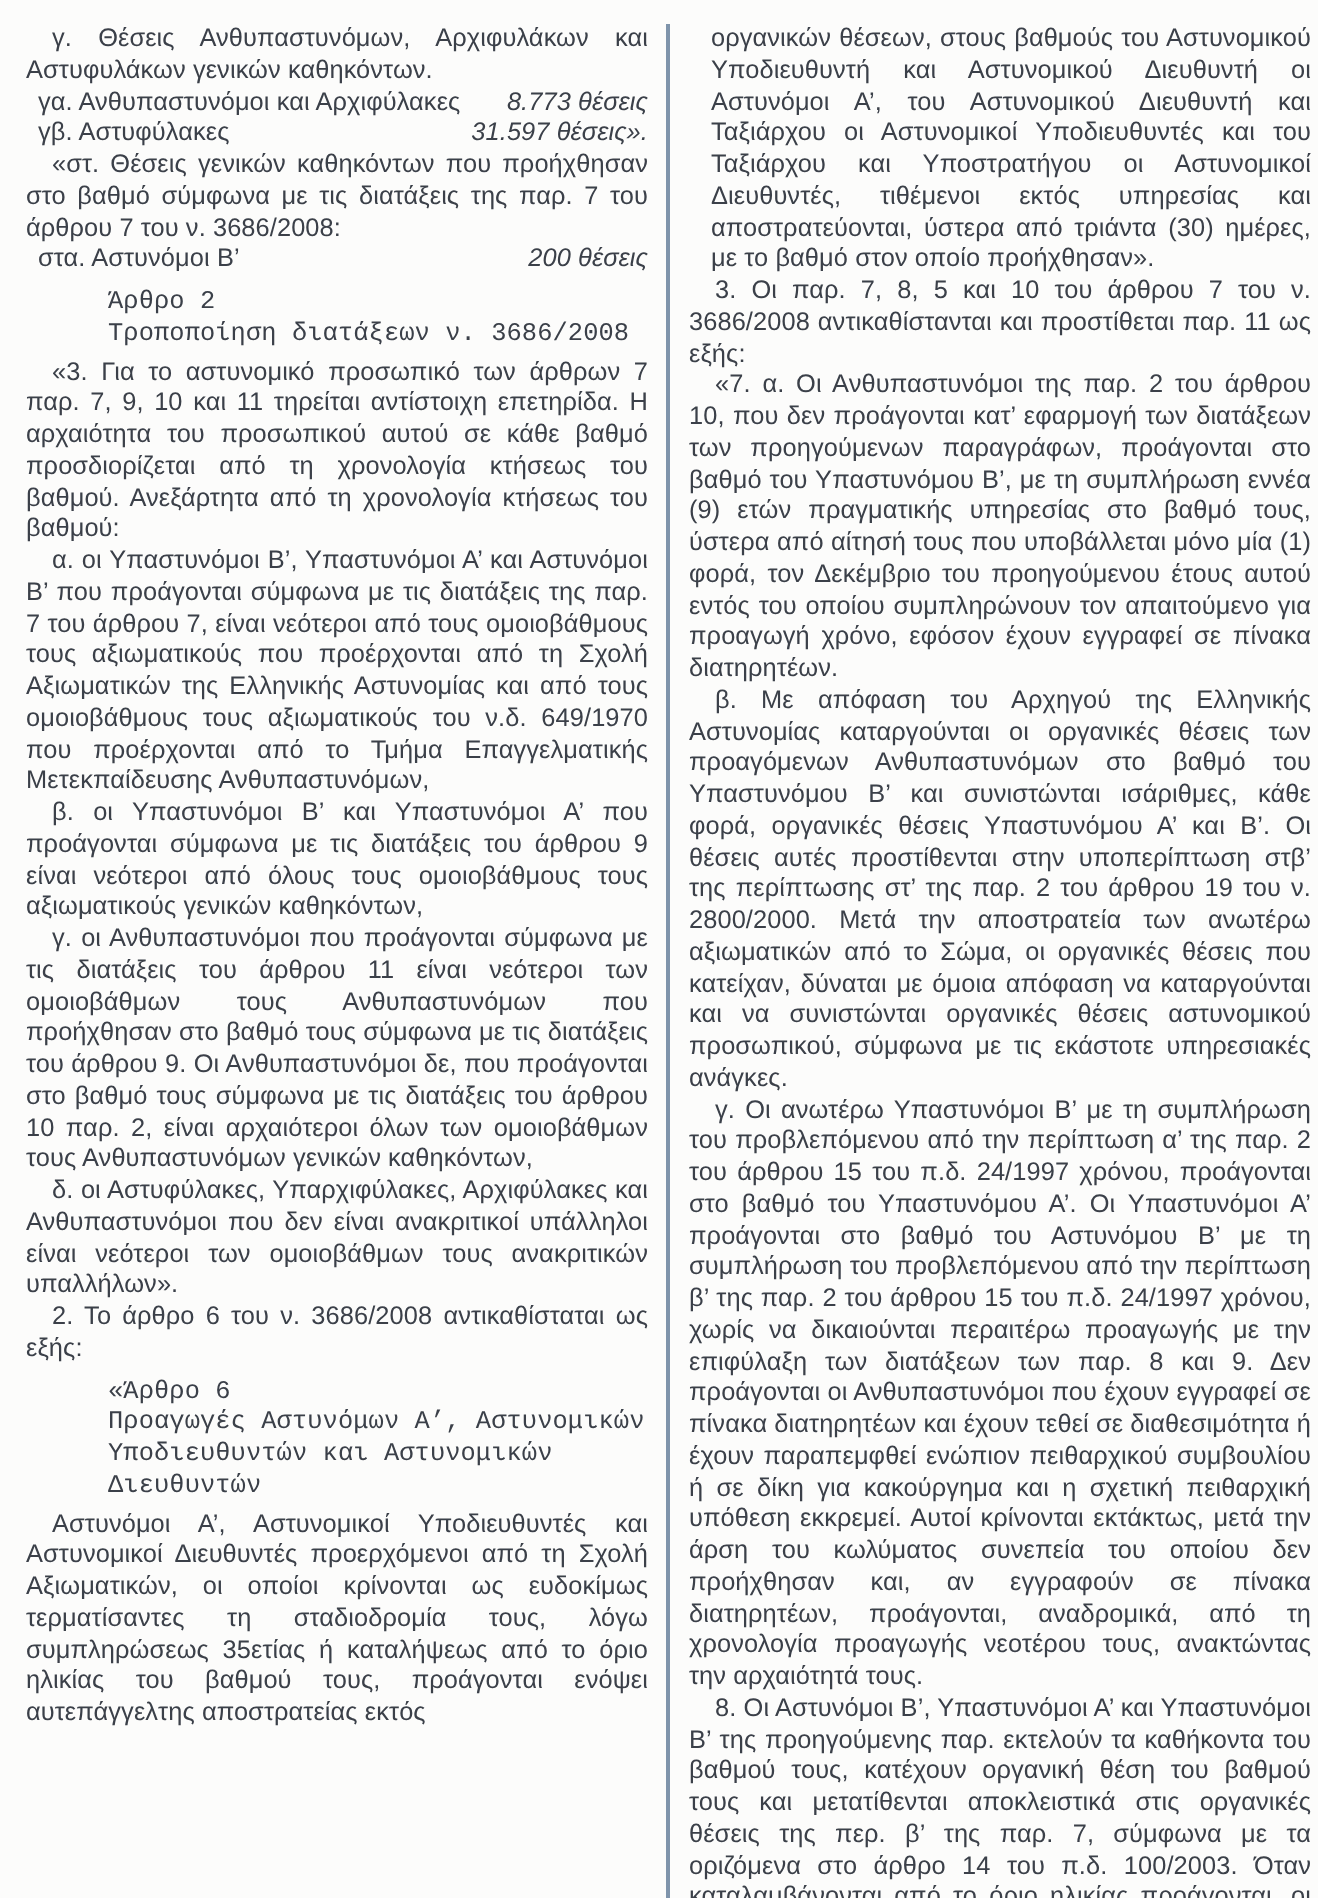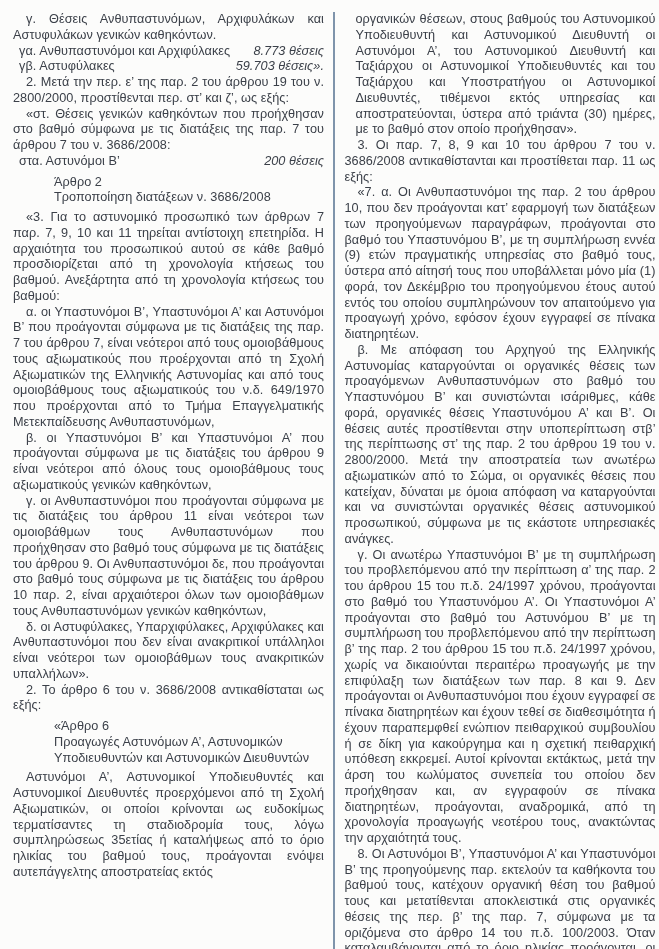--- a/index.html
+++ b/index.html
@@ -41,37 +41,36 @@
     align-items: flex-end;
     padding-left: 6px;
     text-align: left;
   }
   .alloc-row .alloc-value { white-space: nowrap; padding-left: 8px; font-style: italic; }
   .heading-block {
     padding-left: 41px;
     margin: 5px 0 4px 0;
     text-align: left;
   }
-  .heading-line { margin: 0; }
+  .heading-line { margin: 0; font-family: Liberation Mono, monospace; }
 </style>
 </head>
 <body style="background: rgb(252, 252, 251); color: rgb(59, 64, 73);">
 
 <div class="page">
   <div class="column" id="col-left">
       <p class="para">γ. Θέσεις Ανθυπαστυνόμων, Αρχιφυλάκων και Αστυφυλάκων γενικών καθηκόντων.</p>
       <div class="alloc-row">
         <span class="alloc-label">γα. Ανθυπαστυνόμοι και Αρχιφύλακες</span>
         <span class="alloc-value">8.773 θέσεις</span>
       </div>
       <div class="alloc-row">
         <span class="alloc-label">γβ. Αστυφύλακες</span>
-        <span class="alloc-value">59.703 θέσεις».</span>
+        <span class="alloc-value">31.597 θέσεις».</span>
       </div>
-      <p class="para">2. Μετά την περ. ε’ της παρ. 2 του άρθρου 19 του ν. 2800/2000, προστίθενται περ. στ’ και ζ’, ως εξής:</p>
       <p class="para">«στ. Θέσεις γενικών καθηκόντων που προήχθησαν στο βαθμό σύμφωνα με τις διατάξεις της παρ. 7 του άρθρου 7 του ν. 3686/2008:</p>
       <div class="alloc-row">
         <span class="alloc-label">στα. Αστυνόμοι Β’</span>
         <span class="alloc-value">200 θέσεις</span>
       </div>
       <div class="heading-block">
         <div class="heading-line">Άρθρο 2</div>
         <div class="heading-line">Τροποποίηση διατάξεων ν. 3686/2008</div>
       </div>
       <p class="para">«3. Για το αστυνομικό προσωπικό των άρθρων 7 παρ. 7, 9, 10 και 11 τηρείται αντίστοιχη επετηρίδα. Η αρχαιότητα του προσωπικού αυτού σε κάθε βαθμό προσδιορίζεται από τη χρονολογία κτήσεως του βαθμού. Ανεξάρτητα από τη χρονολογία κτήσεως του βαθμού:</p>
@@ -83,19 +82,19 @@
       <div class="heading-block">
         <div class="heading-line">«Άρθρο 6</div>
         <div class="heading-line">Προαγωγές Αστυνόμων Α’, Αστυνομικών</div>
         <div class="heading-line">Υποδιευθυντών και Αστυνομικών Διευθυντών</div>
       </div>
       <p class="para">Αστυνόμοι Α’, Αστυνομικοί Υποδιευθυντές και Αστυνομικοί Διευθυντές προερχόμενοι από τη Σχολή Αξιωματικών, οι οποίοι κρίνονται ως ευδοκίμως τερματίσαντες τη σταδιοδρομία τους, λόγω συμπληρώσεως 35ετίας ή καταλήψεως από το όριο ηλικίας του βαθμού τους, προάγονται ενόψει αυτεπάγγελτης αποστρατείας εκτός</p>
     </div>
   <div class="column-divider" style="background: rgb(127, 148, 171);"></div>
   <div class="column" id="col-right">
       <p class="para no-indent">οργανικών θέσεων, στους βαθμούς του Αστυνομικού Υποδιευθυντή και Αστυνομικού Διευθυντή οι Αστυνόμοι Α’, του Αστυνομικού Διευθυντή και Ταξιάρχου οι Αστυνομικοί Υποδιευθυντές και του Ταξιάρχου και Υποστρατήγου οι Αστυνομικοί Διευθυντές, τιθέμενοι εκτός υπηρεσίας και αποστρατεύονται, ύστερα από τριάντα (30) ημέρες, με το βαθμό στον οποίο προήχθησαν».</p>
-      <p class="para">3. Οι παρ. 7, 8, 9 και 10 του άρθρου 7 του ν. 3686/2008 αντικαθίστανται και προστίθεται παρ. 11 ως εξής:</p>
+      <p class="para">3. Οι παρ. 7, 8, 5 και 10 του άρθρου 7 του ν. 3686/2008 αντικαθίστανται και προστίθεται παρ. 11 ως εξής:</p>
       <p class="para">«7. α. Οι Ανθυπαστυνόμοι της παρ. 2 του άρθρου 10, που δεν προάγονται κατ’ εφαρμογή των διατάξεων των προηγούμενων παραγράφων, προάγονται στο βαθμό του Υπαστυνόμου Β’, με τη συμπλήρωση εννέα (9) ετών πραγματικής υπηρεσίας στο βαθμό τους, ύστερα από αίτησή τους που υποβάλλεται μόνο μία (1) φορά, τον Δεκέμβριο του προηγούμενου έτους αυτού εντός του οποίου συμπληρώνουν τον απαιτούμενο για προαγωγή χρόνο, εφόσον έχουν εγγραφεί σε πίνακα διατηρητέων.</p>
       <p class="para">β. Με απόφαση του Αρχηγού της Ελληνικής Αστυνομίας καταργούνται οι οργανικές θέσεις των προαγόμενων Ανθυπαστυνόμων στο βαθμό του Υπαστυνόμου Β’ και συνιστώνται ισάριθμες, κάθε φορά, οργανικές θέσεις Υπαστυνόμου Α’ και Β’. Οι θέσεις αυτές προστίθενται στην υποπερίπτωση στβ’ της περίπτωσης στ’ της παρ. 2 του άρθρου 19 του ν. 2800/2000. Μετά την αποστρατεία των ανωτέρω αξιωματικών από το Σώμα, οι οργανικές θέσεις που κατείχαν, δύναται με όμοια απόφαση να καταργούνται και να συνιστώνται οργανικές θέσεις αστυνομικού προσωπικού, σύμφωνα με τις εκάστοτε υπηρεσιακές ανάγκες.</p>
       <p class="para">γ. Οι ανωτέρω Υπαστυνόμοι Β’ με τη συμπλήρωση του προβλεπόμενου από την περίπτωση α’ της παρ. 2 του άρθρου 15 του π.δ. 24/1997 χρόνου, προάγονται στο βαθμό του Υπαστυνόμου Α’. Οι Υπαστυνόμοι Α’ προάγονται στο βαθμό του Αστυνόμου Β’ με τη συμπλήρωση του προβλεπόμενου από την περίπτωση β’ της παρ. 2 του άρθρου 15 του π.δ. 24/1997 χρόνου, χωρίς να δικαιούνται περαιτέρω προαγωγής με την επιφύλαξη των διατάξεων των παρ. 8 και 9. Δεν προάγονται οι Ανθυπαστυνόμοι που έχουν εγγραφεί σε πίνακα διατηρητέων και έχουν τεθεί σε διαθεσιμότητα ή έχουν παραπεμφθεί ενώπιον πειθαρχικού συμβουλίου ή σε δίκη για κακούργημα και η σχετική πειθαρχική υπόθεση εκκρεμεί. Αυτοί κρίνονται εκτάκτως, μετά την άρση του κωλύματος συνεπεία του οποίου δεν προήχθησαν και, αν εγγραφούν σε πίνακα διατηρητέων, προάγονται, αναδρομικά, από τη χρονολογία προαγωγής νεοτέρου τους, ανακτώντας την αρχαιότητά τους.</p>
       <p class="para">8. Οι Αστυνόμοι Β’, Υπαστυνόμοι Α’ και Υπαστυνόμοι Β’ της προηγούμενης παρ. εκτελούν τα καθήκοντα του βαθμού τους, κατέχουν οργανική θέση του βαθμού τους και μετατίθενται αποκλειστικά στις οργανικές θέσεις της περ. β’ της παρ. 7, σύμφωνα με τα οριζόμενα στο άρθρο 14 του π.δ. 100/2003. Όταν καταλαμβάνονται από το όριο ηλικίας προάγονται, οι Υπαστυνόμοι Β’ στους βαθμούς του Υπαστυνόμου Α’ και Αστυνόμου Β’, οι Υπαστυνόμοι Α’ στο βαθμό του Αστυνόμου Β’ και οι Αστυνόμοι Β’ στο βαθμό του Αστυνόμου Α’, εκτός οργανικών θέσεων, τιθέμενοι εκτός υπηρεσίας, τριάντα (30) ημέρες προ της</p>
     </div>
 </div>
 
 </body></html>

